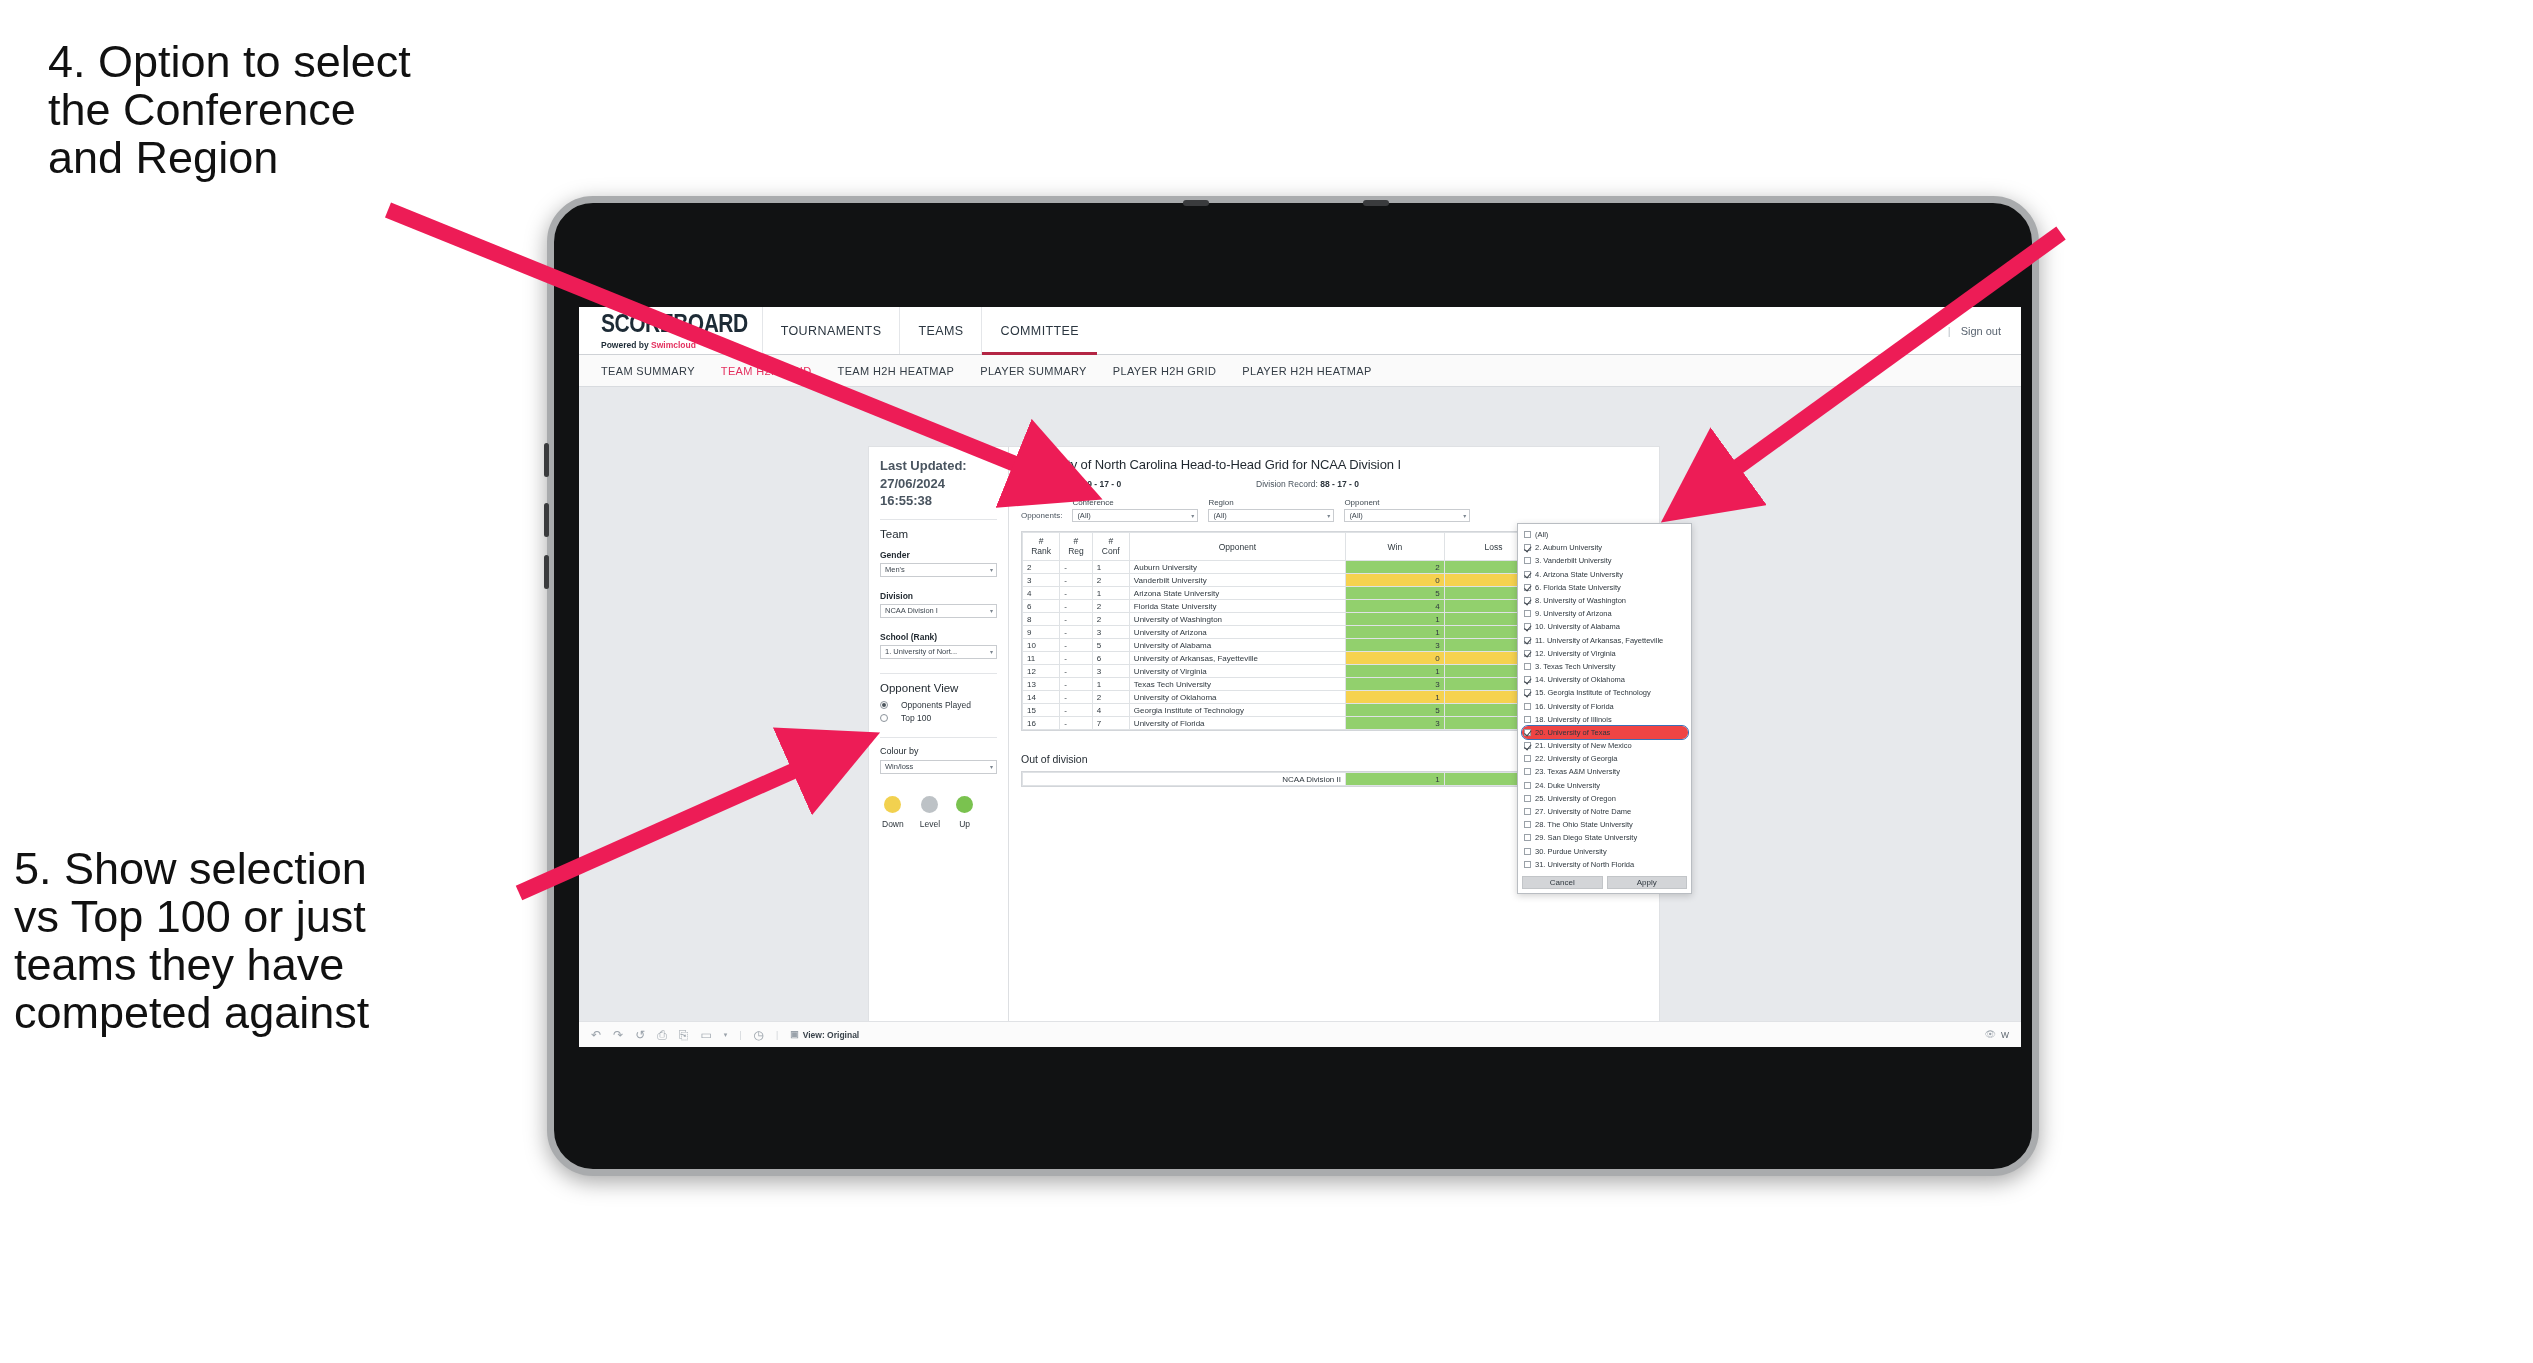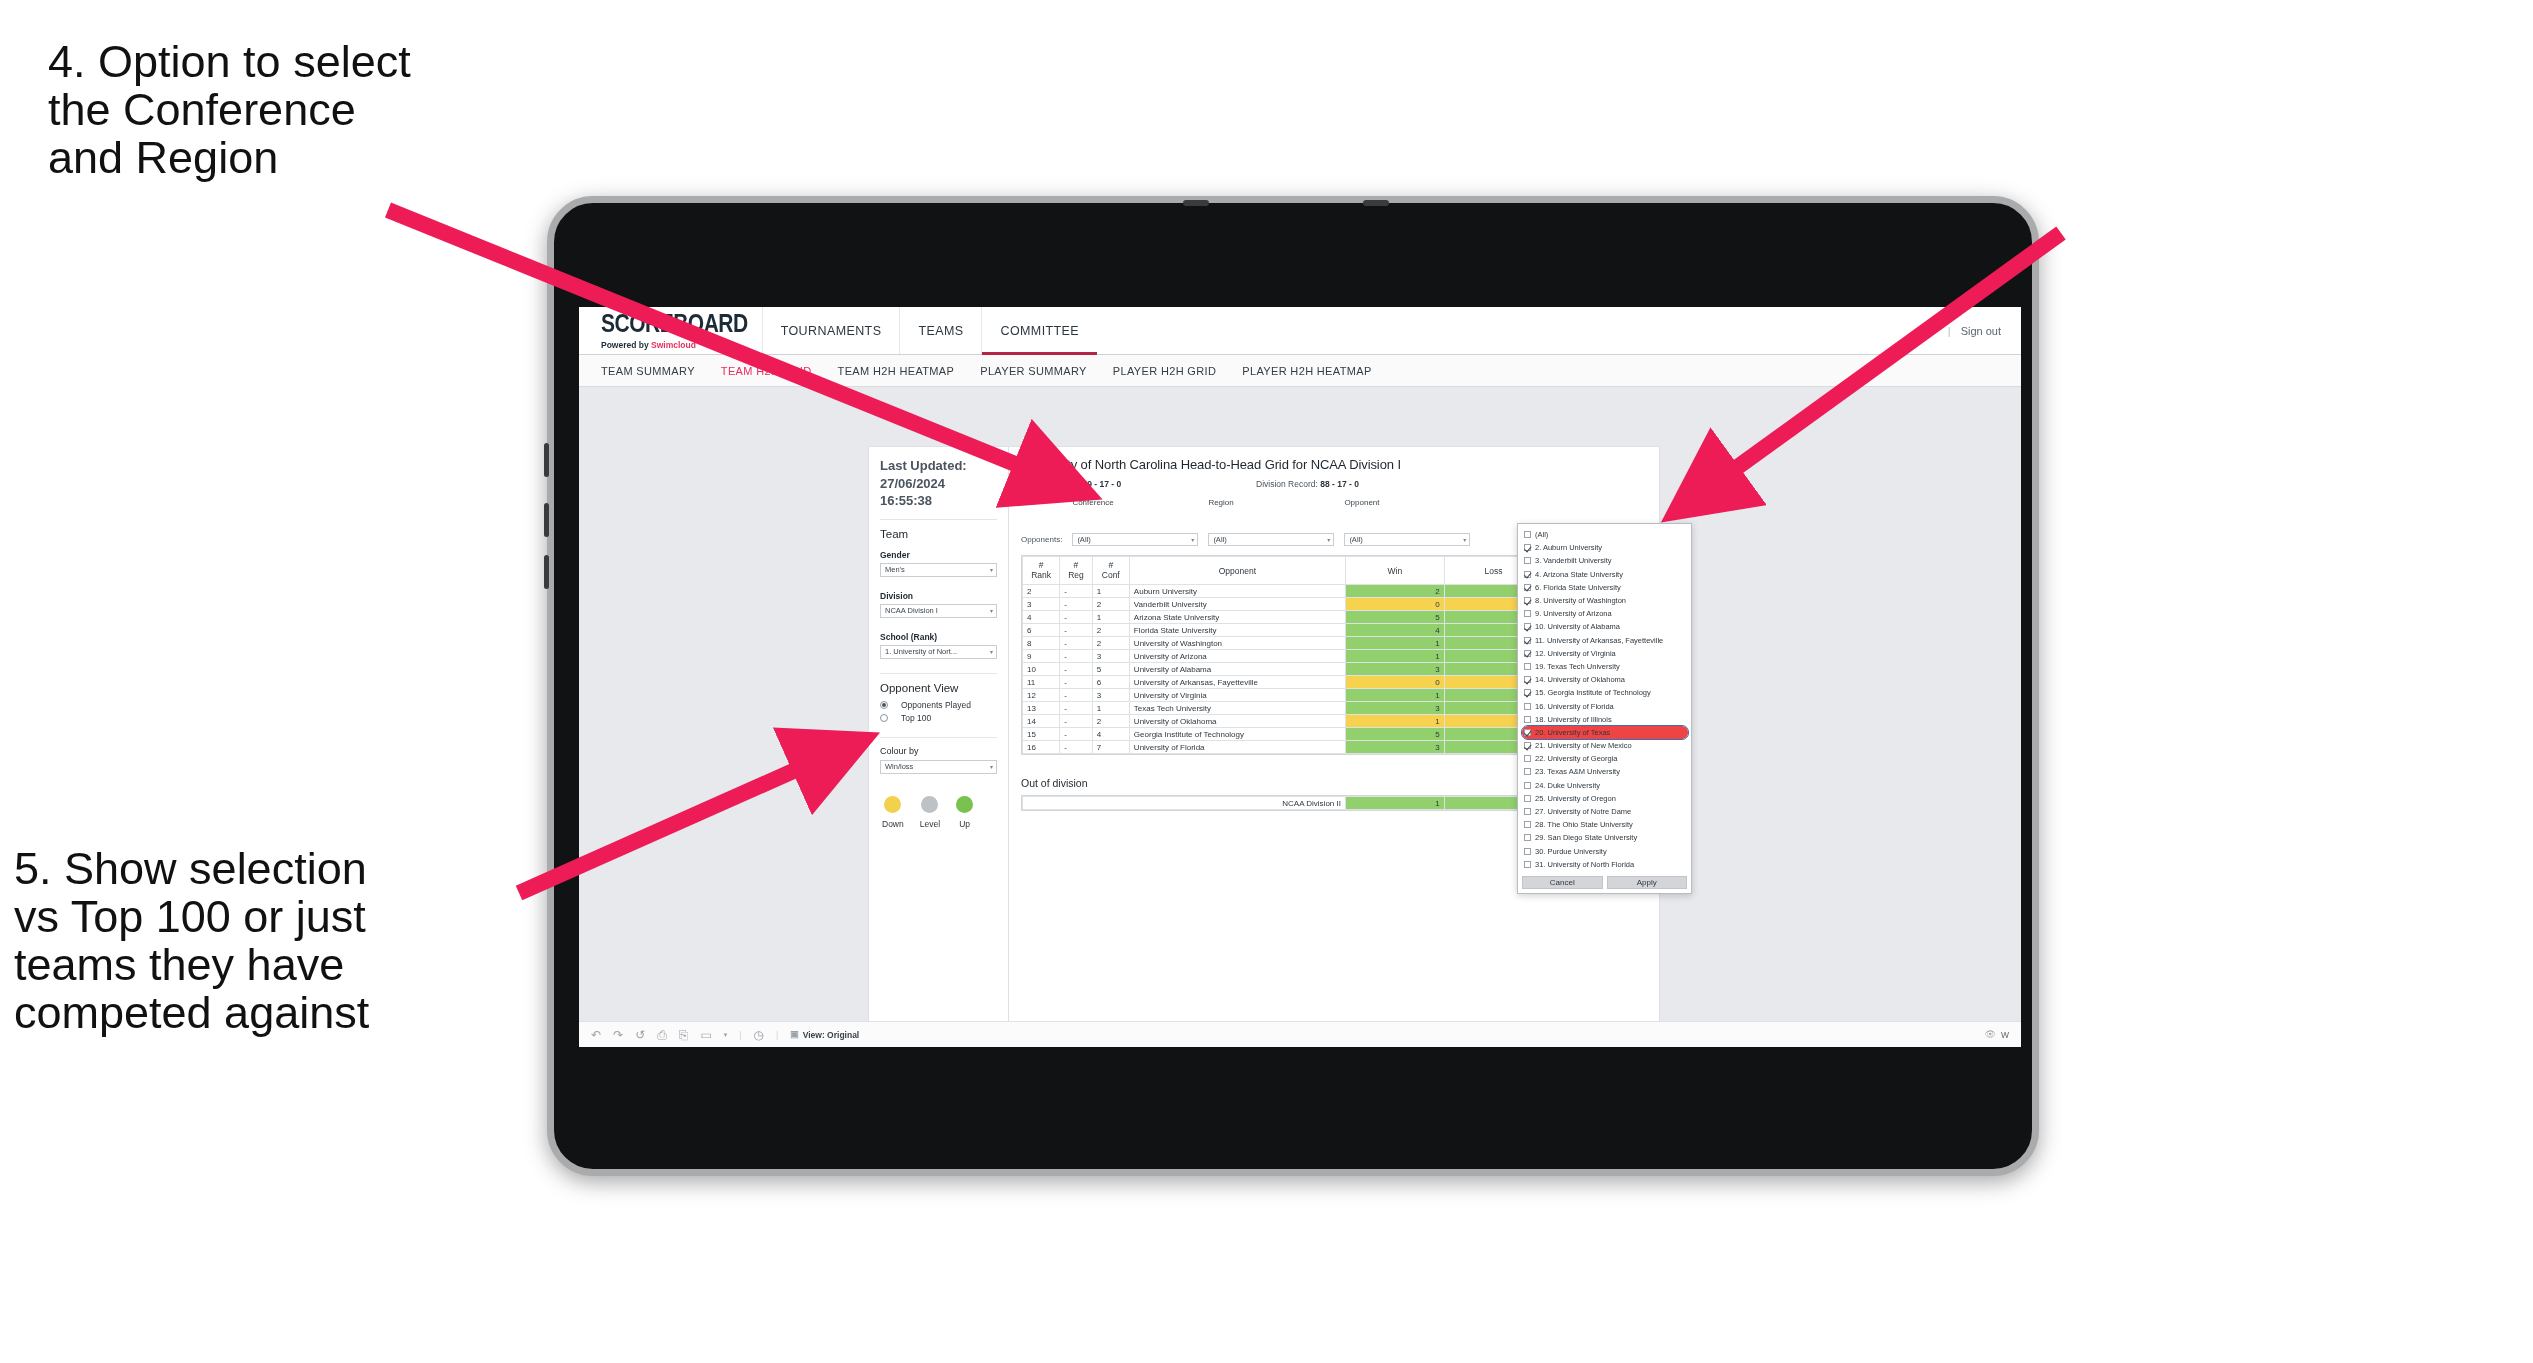--- a/index.html
+++ b/index.html
@@ -126,21 +126,21 @@
 
   
   #main { flex:1; padding: 10px 0 0 12px; position: relative; }
   #viz-title { font-size: 13px; color:#1f272e; letter-spacing:-.1px; }
   #rec-row { display:flex; margin-top:7px; font-size:8.5px; color:#4a545e; }
   #rec-row .b { font-weight:700; color:#2a333b; }
   #rec-ov { width: 235px; }
 
   #filter-row { display:flex; align-items:flex-end; margin-top:9px; gap:10px; }
   #opp-lbl { font-size:8px; color:#4a545e; padding-bottom:2px; }
-  .fgroup { display:flex; flex-direction:column;gap:24px; }
+  .fgroup { display:flex; flex-direction:column; }
   .fgroup .cap { font-size:8px; color:#3f4951; margin-bottom:2px; }
   .fsel {
     width: 126px; height:13px; border:1px solid #c9ccd0; background:#fff;
     display:flex; align-items:center; justify-content:space-between;
     padding:0 3px 0 4px; font-size:7.5px; color:#3d464f; cursor:pointer;
   }
   .fsel .caret { color:#7b858f; font-size:6px; }
 
   
   #grid { margin-top:9px; width: 556px; border:1px solid #d2d5d9; background:#fff; }
@@ -527,21 +527,21 @@
                   <div class="dd-row">
                     <span class="cbx on"></span>
                     <span>11. University of Arkansas, Fayetteville</span>
                   </div>
                   <div class="dd-row">
                     <span class="cbx on"></span>
                     <span>12. University of Virginia</span>
                   </div>
                   <div class="dd-row">
                     <span class="cbx"></span>
-                    <span>19. Texas Tech University</span>
+                    <span>3. Texas Tech University</span>
                   </div>
                   <div class="dd-row">
                     <span class="cbx on"></span>
                     <span>14. University of Oklahoma</span>
                   </div>
                   <div class="dd-row">
                     <span class="cbx on"></span>
                     <span>15. Georgia Institute of Technology</span>
                   </div>
                   <div class="dd-row">

